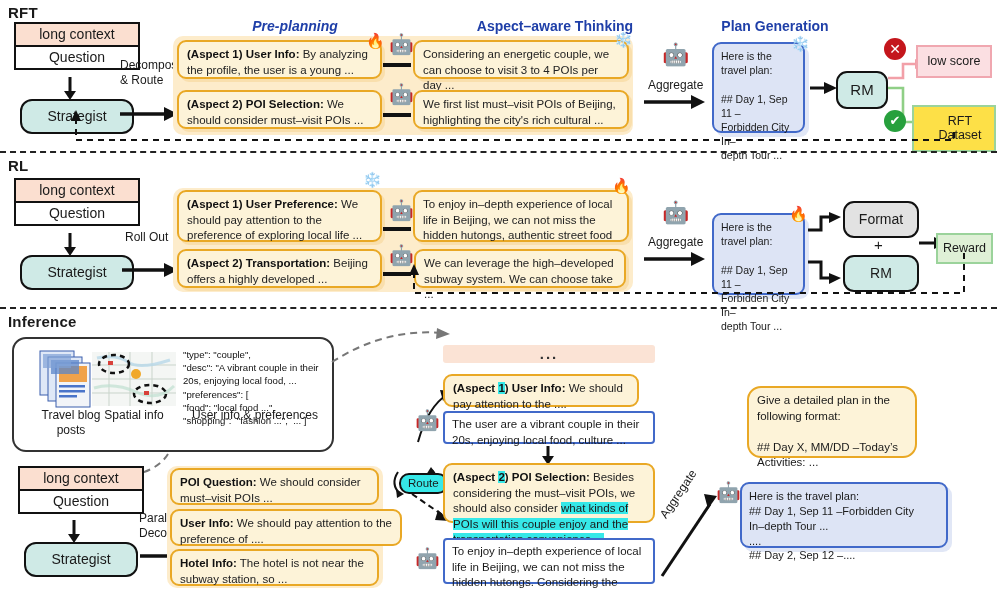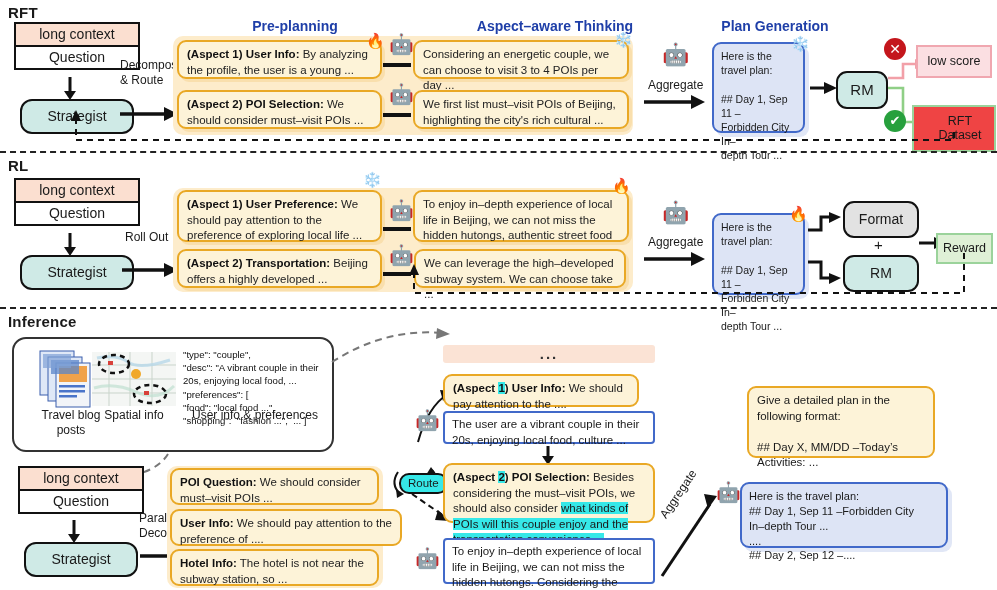--- a/index.html
+++ b/index.html
@@ -30,40 +30,40 @@
   .shadow{box-shadow:4px 4px 0 rgba(70,105,200,.16);}
   .yshadow{box-shadow:3px 3px 0 rgba(233,168,37,.18);}
   .hl{background:#36e8e8;}
   
   .pill{border:2px solid #111;border-radius:11px;text-align:center;font-size:15px;
         padding:8px 0 9px;box-sizing:border-box;}
   .pill.teal{background:#cfeae6;}
   .pill.gray{background:#e2e2e2;}
   .tagbox{border:2px solid #f0a7b0;background:#fbdfe2;text-align:center;
      font-size:12.5px;padding:7px 0 8px;box-sizing:border-box;}
-  .tagbox.green{border-color:#9bd39b;background:#ef4444;padding-left:12px;}
+  .tagbox.green{border-color:#9bd39b;background:#fde047;padding-left:12px;}
   .rewardbox{border:2px solid #9bd39b;background:#dff0d6;text-align:center;
      font-size:12.5px;padding:6px 0 7px;box-sizing:border-box;}
   .lbl{font-size:12px;line-height:1.25;}
   .lbl-c{font-size:12px;text-align:center;line-height:1.25;}
   svg{overflow:visible;}
   .infbox{border:2px solid #333;border-radius:14px;background:#fff;box-sizing:border-box;}
   .json{font-size:9.6px;line-height:1.38;color:#111;white-space:pre;}
   .ellip{background:#fbe3d5;border-radius:3px;text-align:center;
      font-size:15px;font-weight:bold;letter-spacing:2px;color:#333;}
   .routepill{border:2px solid #111;border-radius:10px;background:#36e8e8;
      font-size:11.5px;padding:2px 7px 3px;box-sizing:border-box;}
   .emoji{font-size:15px;line-height:1;}
 </style>
 </head>
 <body>
 
 <div class="abs sect-title" style="left:8px;top:4px;">RFT</div>
 
-<div class="abs col-head" style="left:215px;top:18px;width:160px;">Pre-planning</div>
+<div class="abs col-head" style="left:215px;top:18px;width:160px;font-style:italic;">Pre-planning</div>
 <div class="abs col-head" style="left:455px;top:18px;width:200px;">Aspect–aware Thinking</div>
 <div class="abs col-head" style="left:700px;top:18px;width:150px;">Plan Generation</div>
 
 <div class="abs ctxbox" style="left:14px;top:22px;">
   <div class="lc">long context</div>
   <div class="qn">Question</div>
 </div>
 <svg class="abs" style="left:60px;top:77px;" width="30" height="24">
   <line x1="10" y1="0" x2="10" y2="15" stroke="#111" stroke-width="3"></line>
   <polygon points="4,14 16,14 10,23" fill="#111"></polygon>
@@ -345,21 +345,21 @@
 <div class="abs emoji" style="left:415px;top:548px;font-size:20px;">🤖</div>
 <div class="abs whitebub" style="left:443px;top:538px;width:212px;height:46px;">To enjoy in–depth experience of local life in Beijing, we can not miss the hidden hutongs. Considering the hotel...</div>
 
 <svg class="abs" style="left:660px;top:490px;" width="66" height="90">
   <line x1="2" y1="86" x2="50" y2="14" stroke="#111" stroke-width="3"></line>
   <polygon points="44,4 57,6 48,19" fill="#111"></polygon>
 </svg>
 <div class="abs" style="left:657px;top:513px;font-size:12px;transform:rotate(-56deg);transform-origin:left top;">Aggregate</div>
 <div class="abs emoji" style="left:716px;top:482px;font-size:20px;">🤖</div>
 
-<div class="abs bubble" style="left:747px;top:386px;width:188px;height:72px;white-space:pre-wrap;">Give a detailed plan in the
+<div class="abs bubble" style="left:747px;top:386px;width:170px;height:72px;white-space:pre-wrap;border-radius:14px;">Give a detailed plan in the
 following format:
 
 ## Day X, MM/DD –Today’s
 Activities: ...</div>
 <div class="abs bluebub shadow" style="left:740px;top:482px;width:208px;height:66px;white-space:pre-wrap;font-size:11px;">Here is the travel plan:
 ## Day 1, Sep 11 –Forbidden City
 In–depth Tour ...
 ....
 ## Day 2, Sep 12 –....</div>
 

